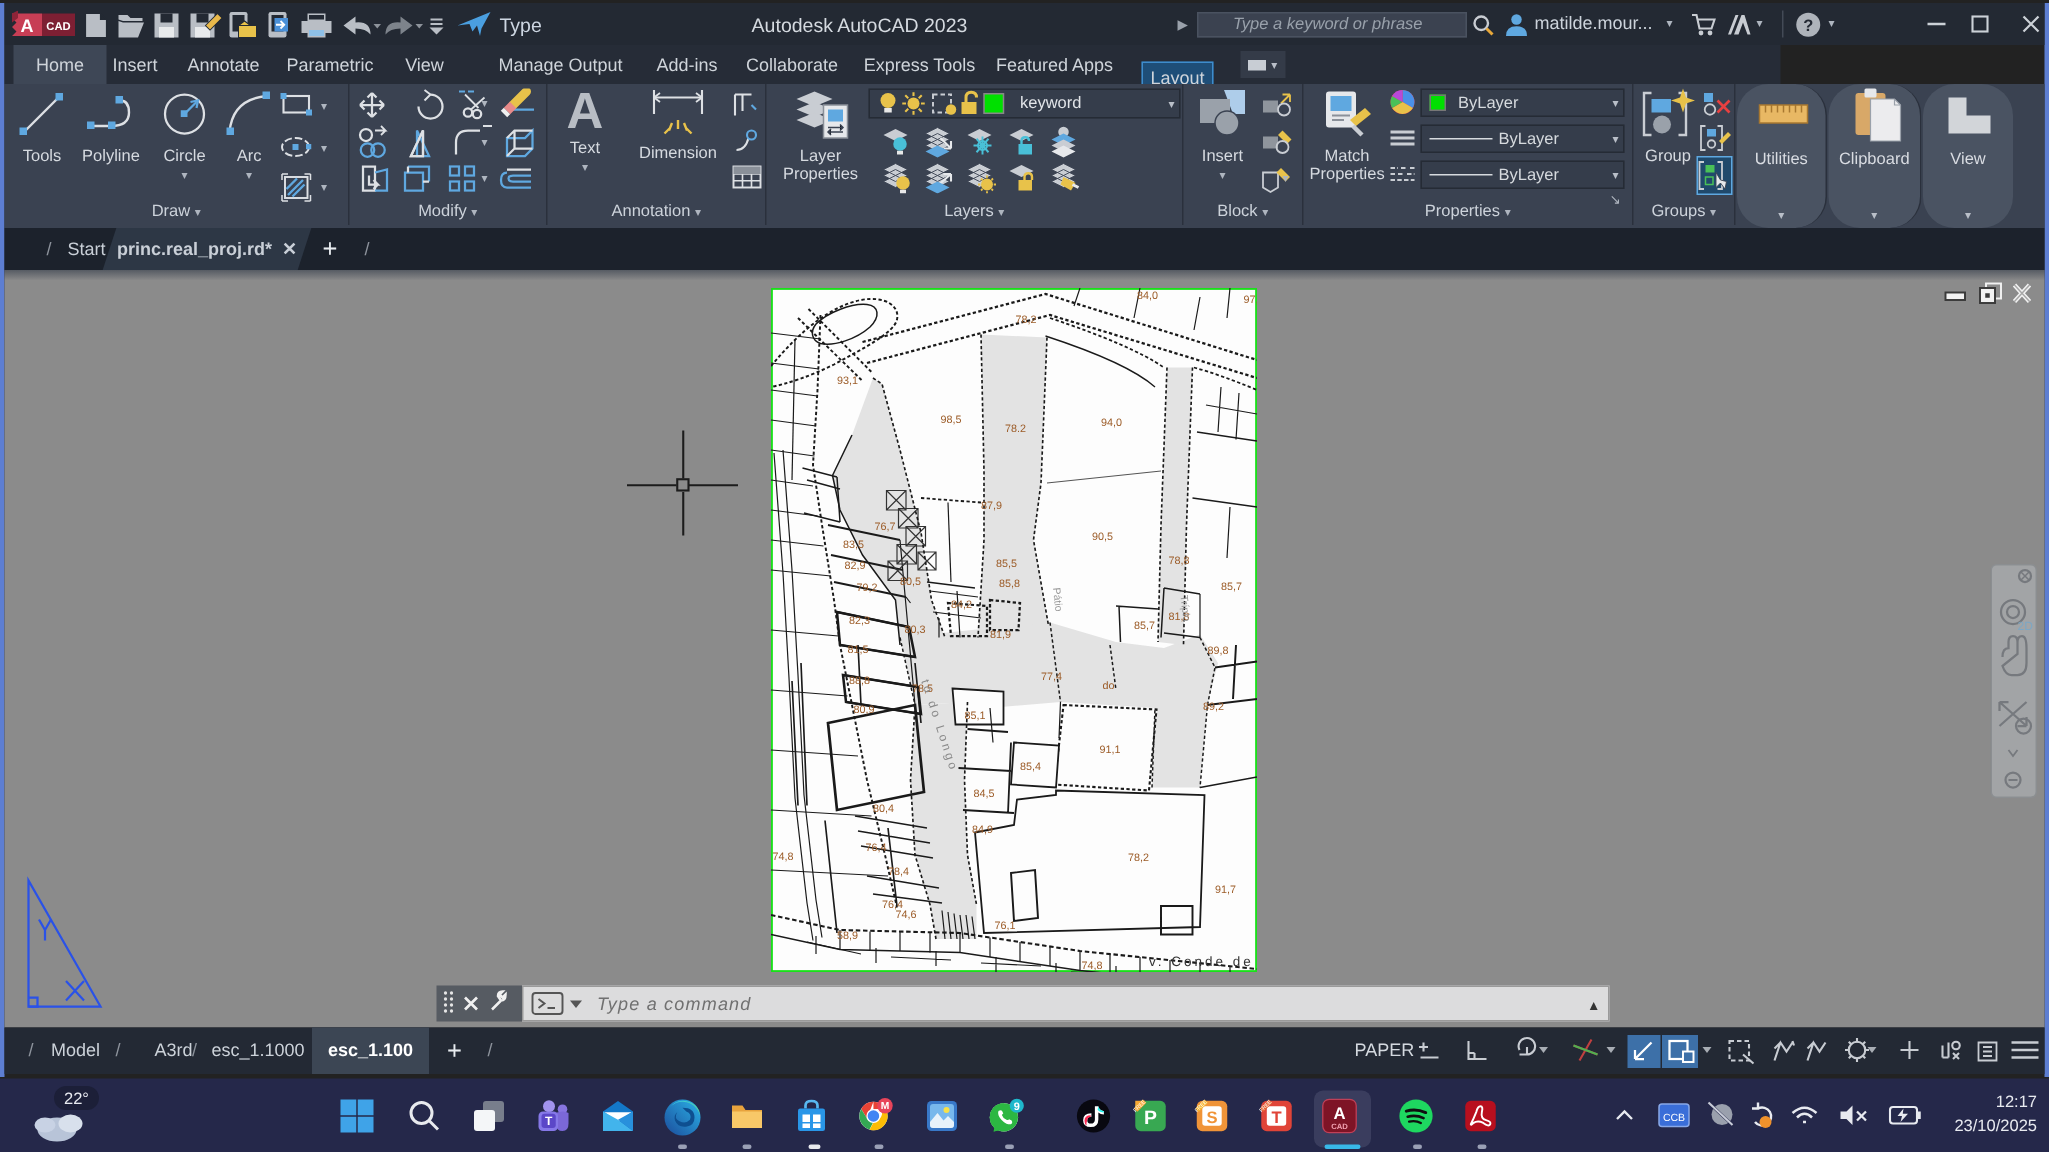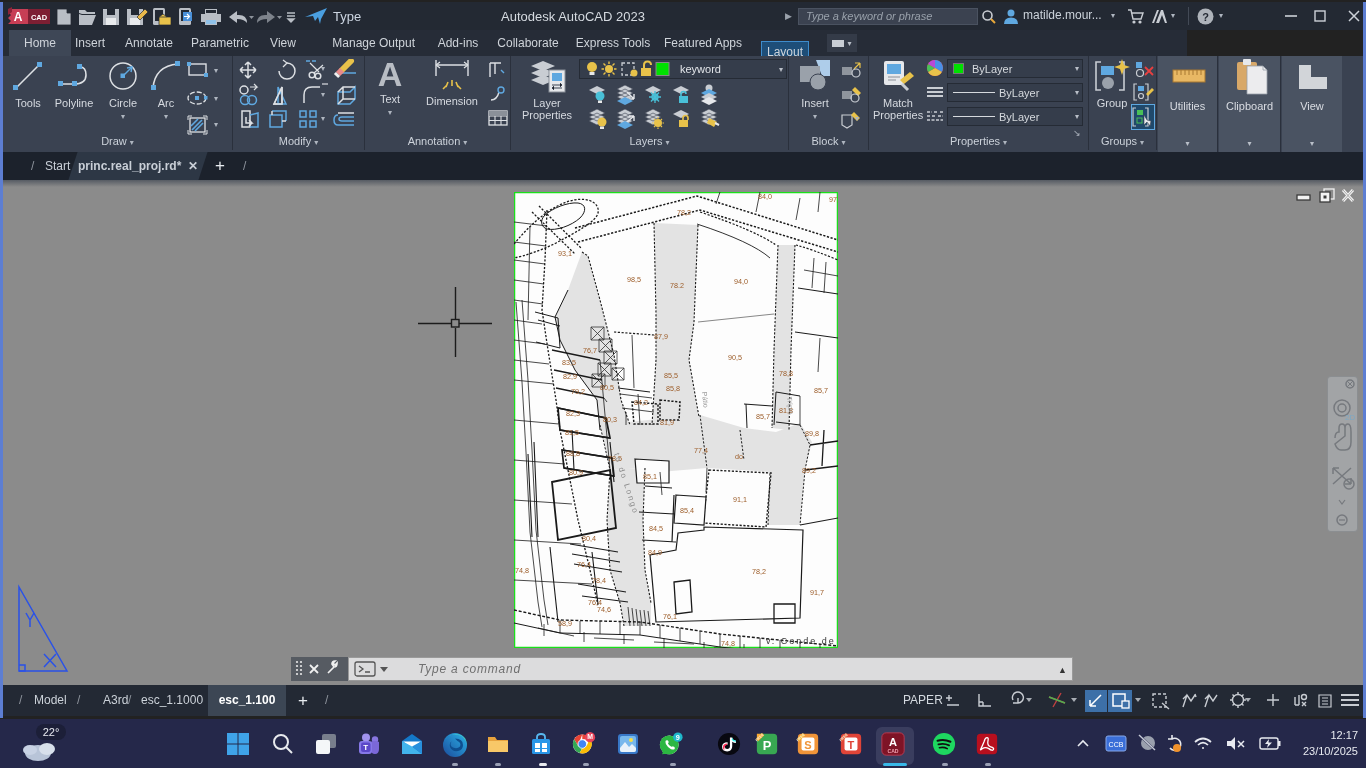--- a/index.html
+++ b/index.html
@@ -7,38 +7,38 @@
 body { font-family:"Liberation Sans", sans-serif; position:relative; }
 .abs { position:absolute; }
 #frame-left { left:0; top:2px; width:3px; height:716px; background:#5d7ed2; }
 #frame-right { left:1363px; top:2px; width:3px; height:716px; background:#5d7ed2; }
 
 
 #titlebar { left:3px; top:2px; width:1360px; height:28px; background:#232933; color:#c3c9d1; }
 #titlebar .ttl { position:absolute; left:440px; top:7px; width:260px; text-align:center; font-size:13px; color:#d5dae0; }
 #acadlogo { position:absolute; left:5px; top:5px; width:42px; height:19px; }
 #sharelbl { position:absolute; left:330px; top:7px; font-size:13px; color:#cdd6e2; }
-#searchbox { position:absolute; left:795px; top:6px; width:180px; height:17px; background:#3b4250; border:1px solid #4a5260; font-size:11px; font-style:italic; color:#99a1ab; padding:1px 7px; }
+#searchbox { position:absolute; left:795px; top:6px; width:180px; height:17px; background:#3b4250; border:1px solid #4a5260; font-size:11px; font-style:italic; color:#99a1ab; padding:1px 23px; }
 .tbr { position:absolute; top:6px; font-size:12px; color:#ccd3db; }
 
 
 #ribbontabs { left:3px; top:30px; width:1184px; height:26px; background:#262c37; }
 #ribbontabs .tab { position:absolute; top:0; height:26px; line-height:26px; font-size:12px; color:#cfd4da; text-align:center; }
 #tab-home { background:#3e4756; color:#fff; }
 #tab-layout { background:#1e4e78; border:1px solid #3e8ccc; color:#fff; top:1px !important; height:22px !important; line-height:20px !important;margin-top:10px; }
 #ribbonmenu { position:absolute; left:824px; top:4px; width:30px; height:18px; background:#343b48; display:flex; align-items:center; justify-content:center; gap:3px; }
 
 
 #ribbon { left:3px; top:56px; width:1360px; height:96px; background:#3a4251; }
 .panel { position:absolute; top:0; height:94px; border-right:1px solid #2a303c; }
 .plabel { position:absolute; bottom:3px; width:100%; text-align:center; font-size:11px; color:#ccd2da; }
 .plabel .da { font-size:8px; color:#aeb5bf; }
 .bigbtn { position:absolute; text-align:center; font-size:11px; color:#d6dae0; }
 .bigbtn .cap { margin-top:1px; line-height:12px; }
-.collapsed { background:#4a5362; height:96px; }
+.collapsed { background:#4a5362; height:96px;border-radius:21px; }
 .collapsed .cap { position:absolute; top:44px; width:100%; text-align:center; font-size:11px; color:#d9dce2; }
 .collapsed .da { position:absolute; bottom:4px; width:100%; text-align:center; font-size:8px; color:#b9bfc8; }
 .ddrop { position:absolute; background:#353d4b; border:1px solid #252b35; color:#d6dade; font-size:11px; display:flex; align-items:center; }
 .ddrop .arr { position:absolute; right:3px; font-size:8px; color:#b9bfc8; }
 
 
 #filetabs { left:3px; top:152px; width:1360px; height:28px; background:#1c222c; }
 #filetabs .ft { position:absolute; top:0; height:28px; line-height:28px; font-size:12px; color:#c9cfd7; }
 #ft-active { background:#2d3745; color:#fff; font-weight:bold; transform:skewX(-18deg); }
 #ft-active span { display:inline-block; transform:skewX(18deg); }
@@ -761,21 +761,21 @@
         <path d="M19,8 L27,16 M27,8 L19,16" stroke="#f0f0f0" stroke-width="1.8"></path>
         <path d="M37,16 L43,10 M41,7 Q41,4 44,4 L42,6 L44,8 L46,6 Q46,10 43,10 Z" stroke="#f0f0f0" stroke-width="1.7" fill="none"></path>
       </svg>
     </div>
     <div id="cmdinput">
       <svg width="40" height="20" viewBox="0 0 40 20" style="margin-left:5px;">
         <rect x="1" y="3" width="20" height="14" rx="2" stroke="#555" stroke-width="1.3" fill="none"></rect>
         <path d="M5,7 L9,10 L5,13 M11,13 L16,13" stroke="#555" stroke-width="1.3" fill="none"></path>
         <path d="M26,8 L34,8 L30,13 Z" fill="#555"></path>
       </svg>
-      <span style="margin-left:24px;">Type&nbsp;a&nbsp;command</span>
+      <span style="margin-left:4px;">Type&nbsp;a&nbsp;command</span>
     </div>
     <div style="position:absolute;right:6px;top:8px;font-size:9px;color:#333;">▲</div>
   </div>
 </div>
 
 <div class="abs" id="statusbar">
   <div class="lt" style="left:16px;color:#8d939c;">/</div>
   <div class="lt" style="left:31px;">Model</div>
   <div class="lt" style="left:74px;color:#8d939c;">/</div>
   <div class="lt" style="left:100px;">A3rd</div>

